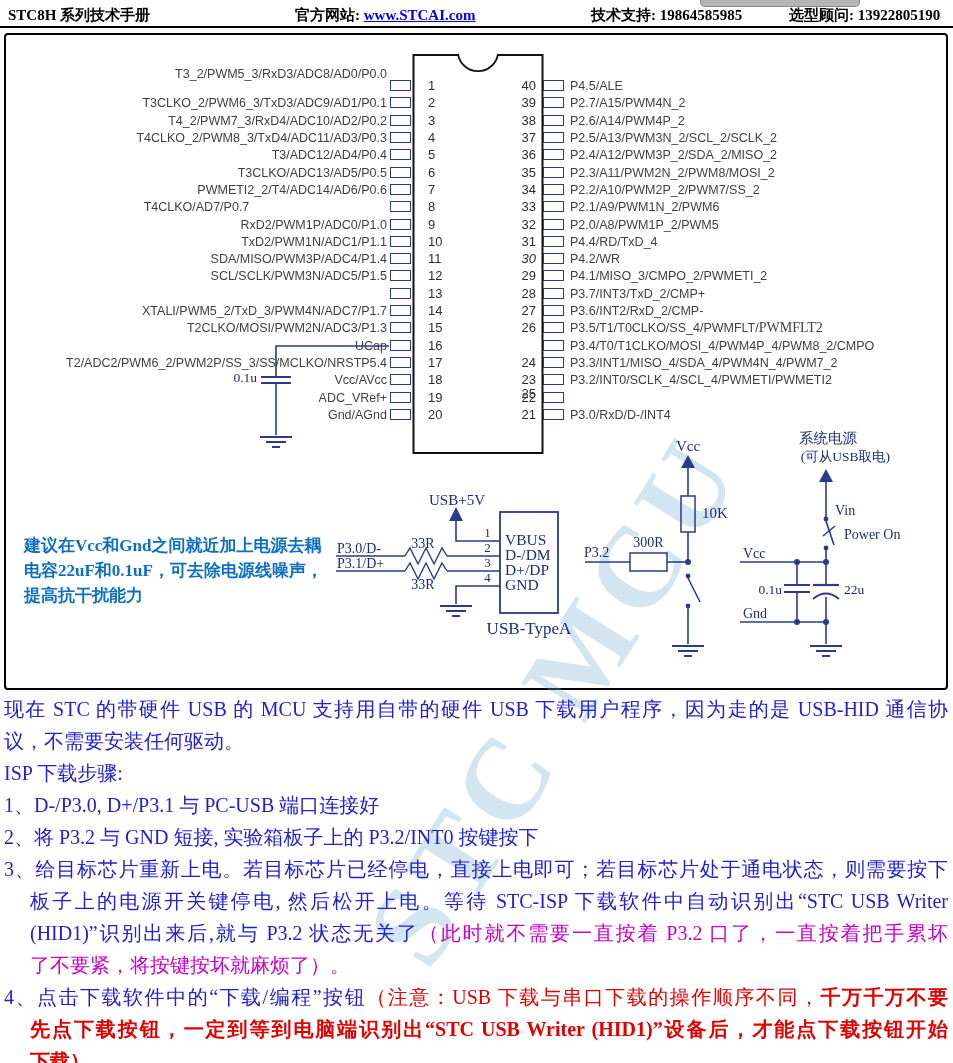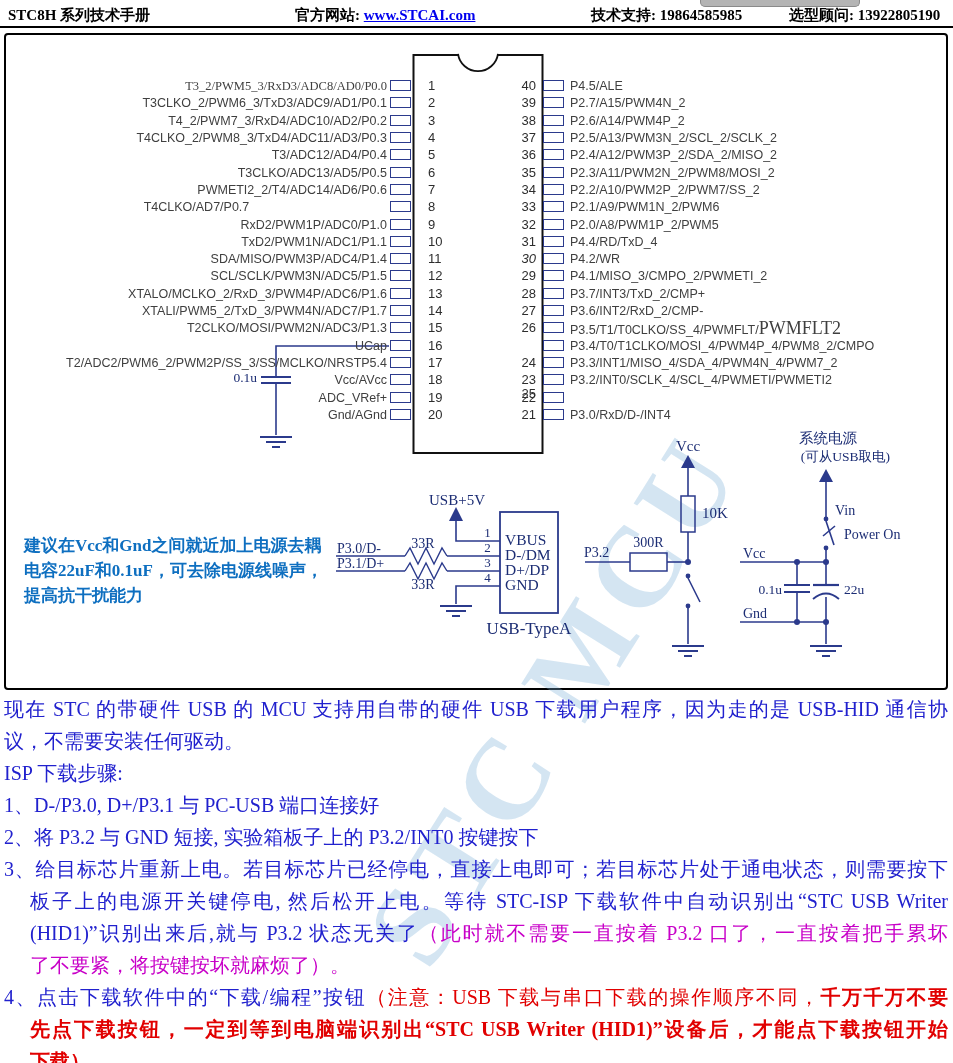--- a/index.html
+++ b/index.html
@@ -29,21 +29,21 @@
     position:absolute;left:555px;top:700px;transform:translate(-50%,-50%) rotate(-58deg);
     font:bold 115px "Liberation Serif","DejaVu Serif",serif;letter-spacing:10px;
     color:rgba(125,175,215,0.33);white-space:nowrap;z-index:1;
   }
   .svg-layer{position:absolute;left:0;top:0;z-index:2;}
   .lbl-layer,.pin-layer,.note,.body-text{position:absolute;left:0;top:0;width:953px;height:1063px;z-index:3;pointer-events:none;}
   
   .pin-label{position:absolute;font:12.5px/16px "Liberation Sans","DejaVu Sans",sans-serif;color:#3f3f3f;white-space:nowrap;height:16px;}
   .pl-left{left:6px;width:381px;text-align:right;}
   .pl-right{left:570px;width:375px;text-align:left;}
-  .pin-label .serif{font-family:"Liberation Serif","DejaVu Serif",serif;font-size:18px;}
+  .pin-label .serif{font-family:"Liberation Serif","DejaVu Serif",serif;font-size:14px;}
   .stub{position:absolute;width:21px;height:11px;border:1.5px solid var(--navy);background:#fff;}
   .stub-left{left:390px;}
   .stub-right{left:543px;}
   .pin-num{position:absolute;font:13px/16px "Liberation Sans","DejaVu Sans",sans-serif;color:#2d2d2d;height:16px;}
   .num-left{left:428px;width:36px;text-align:left;}
   .num-right{left:498px;width:38px;text-align:right;}
   .pdip{position:absolute;left:478px;top:244px;transform:translate(-50%,-50%) rotate(90deg);
     font:bold 17px "Liberation Sans","DejaVu Sans",sans-serif;letter-spacing:1.5px;color:#111;white-space:nowrap;}
   
   .clbl{position:absolute;color:var(--navy-text);font-family:"Liberation Serif","DejaVu Serif",serif;white-space:nowrap;}
@@ -132,21 +132,21 @@
       <circle cx="826" cy="519" r="2.4"></circle>
       <circle cx="826" cy="548" r="2.4"></circle>
       <circle cx="797" cy="562" r="3"></circle>
       <circle cx="826" cy="562" r="3"></circle>
       <circle cx="797" cy="622" r="3"></circle>
       <circle cx="826" cy="622" r="3"></circle>
     </g>
   </svg>
 
   <div class="pin-layer" id="pin-layer">
-      <div class="pin-label pl-left" style="top: 78px; font-family: Liberation Serif, serif;">T3_2/PWM5_3/RxD3/ADC8/AD0/P0.0</div>
+      <div class="pin-label pl-left" style="top: 66px;">T3_2/PWM5_3/RxD3/ADC8/AD0/P0.0</div>
       <div class="stub stub-left" style="top: 80px;"></div>
       <div class="pin-num num-left" style="top: 78px;">1</div>
       <div class="pin-label pl-left" style="top: 95.316px;">T3CLKO_2/PWM6_3/TxD3/ADC9/AD1/P0.1</div>
       <div class="stub stub-left" style="top: 97.316px;"></div>
       <div class="pin-num num-left" style="top: 95.316px;">2</div>
       <div class="pin-label pl-left" style="top: 112.632px;">T4_2/PWM7_3/RxD4/ADC10/AD2/P0.2</div>
       <div class="stub stub-left" style="top: 114.632px;"></div>
       <div class="pin-num num-left" style="top: 112.632px;">3</div>
       <div class="pin-label pl-left" style="top: 129.948px;">T4CLKO_2/PWM8_3/TxD4/ADC11/AD3/P0.3</div>
       <div class="stub stub-left" style="top: 131.948px;"></div>
@@ -168,21 +168,20 @@
       <div class="pin-num num-left" style="top: 216.528px;">9</div>
       <div class="pin-label pl-left" style="top: 233.844px;">TxD2/PWM1N/ADC1/P1.1</div>
       <div class="stub stub-left" style="top: 235.844px;"></div>
       <div class="pin-num num-left" style="top: 233.844px;">10</div>
       <div class="pin-label pl-left" style="top: 251.16px;">SDA/MISO/PWM3P/ADC4/P1.4</div>
       <div class="stub stub-left" style="top: 253.16px;"></div>
       <div class="pin-num num-left" style="top: 251.16px;">11</div>
       <div class="pin-label pl-left" style="top: 268.476px;">SCL/SCLK/PWM3N/ADC5/P1.5</div>
       <div class="stub stub-left" style="top: 270.476px;"></div>
       <div class="pin-num num-left" style="top: 268.476px;">12</div>
-      <div class="pin-label pl-left" style="top: 285.792px;">XTALO/MCLKO_2/RxD_3/PWM4P/ADC6/P1.6</div>
       <div class="stub stub-left" style="top: 287.792px;"></div>
       <div class="pin-num num-left" style="top: 285.792px;">13</div>
       <div class="pin-label pl-left" style="top: 303.108px;">XTALI/PWM5_2/TxD_3/PWM4N/ADC7/P1.7</div>
       <div class="stub stub-left" style="top: 305.108px;"></div>
       <div class="pin-num num-left" style="top: 303.108px;">14</div>
       <div class="pin-label pl-left" style="top: 320.424px;">T2CLKO/MOSI/PWM2N/ADC3/P1.3</div>
       <div class="stub stub-left" style="top: 322.424px;"></div>
       <div class="pin-num num-left" style="top: 320.424px;">15</div>
       <div class="pin-label pl-left" style="top: 337.74px;">UCap</div>
       <div class="stub stub-left" style="top: 339.74px;"></div>

